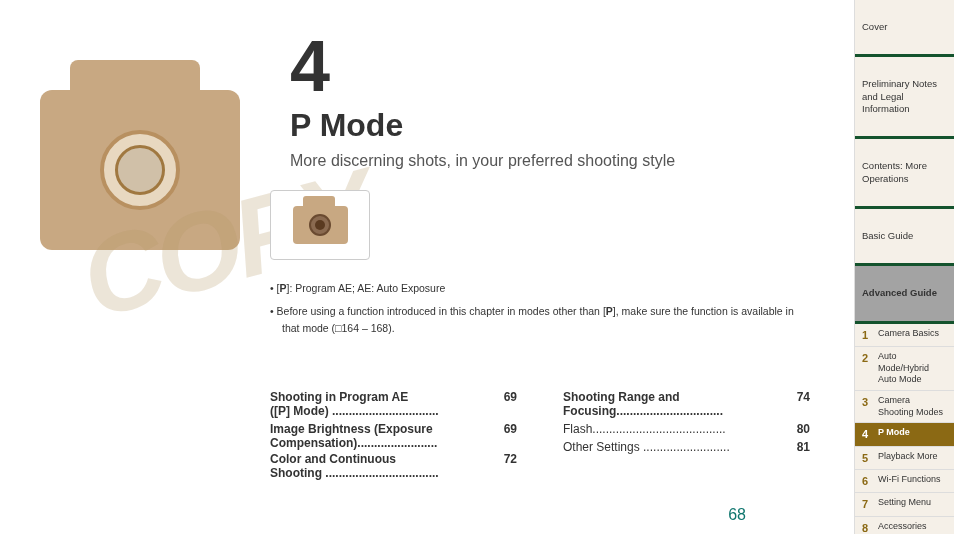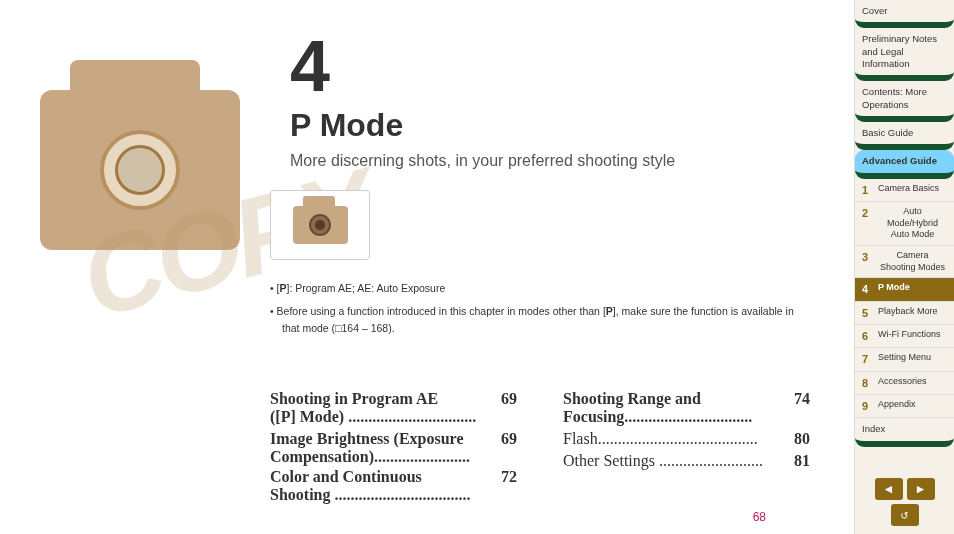--- a/index.html
+++ b/index.html
@@ -181,23 +181,22 @@
 
     
     .toc-section {
       position: absolute;
       left: 270px;
       top: 390px;
       width: 540px;
       display: grid;
       grid-template-columns: 1fr 1fr;
       gap: 4px 46px;
-      font-size: 16px;
-      color: #333;
-      font-family: Liberation Serif, serif;
+      font-size: 12px;
+      color: #333;
     }
     .toc-entry {
       display: flex;
       justify-content: space-between;
     }
     .toc-entry .toc-title {
       flex: 1;
     }
     .toc-entry .toc-page {
       font-weight: bold;
@@ -205,46 +204,45 @@
       margin-left: 4px;
     }
     .toc-entry-bold .toc-title {
       font-weight: bold;
     }
 
     
     .page-number {
       position: absolute;
       bottom: 10px;
-      right: 88px;
-      font-size: 12px;
-      color: #be185d;
+      right: 108px;
+      font-size: 16px;
+      color: #0f766e;
     }
 
     
     .sidebar {
       width: 100px;
       background: #f5f0e8;
       border-left: 1px solid #ddd;
       display: flex;
       flex-direction: column;
       font-size: 9.5px;
     }
 
     .sidebar-item {
-      padding: 5px 7px;
-      border-bottom: 6px solid #14532d;
+      padding: 21px 7px;
+      border-bottom: 3px solid #14532d;
       color: #333;
       cursor: pointer;
       line-height: 1.3;
-      border-radius: 9px;
     }
 
     .sidebar-item.section-header {
-      background: #7dd3fc;
+      background: #a3a3a3;
       font-weight: bold;
       color: #333;
     }
 
     .sidebar-numbered {
       display: flex;
       align-items: flex-start;
       gap: 4px;
       padding: 4px 7px;
       border-bottom: 1px solid #ddd;
@@ -263,21 +261,20 @@
       color: #8B6914;
       line-height: 1.3;
     }
     .sidebar-numbered.active .sidebar-num {
       color: #fff;
     }
     .sidebar-num-label {
       font-size: 9px;
       line-height: 1.3;
       color: #333;
-      text-align: center;
     }
     .sidebar-numbered.active .sidebar-num-label {
       color: #fff;
     }
 
     
     .nav-arrows {
       margin-top: auto;
       padding: 8px;
       display: flex;

